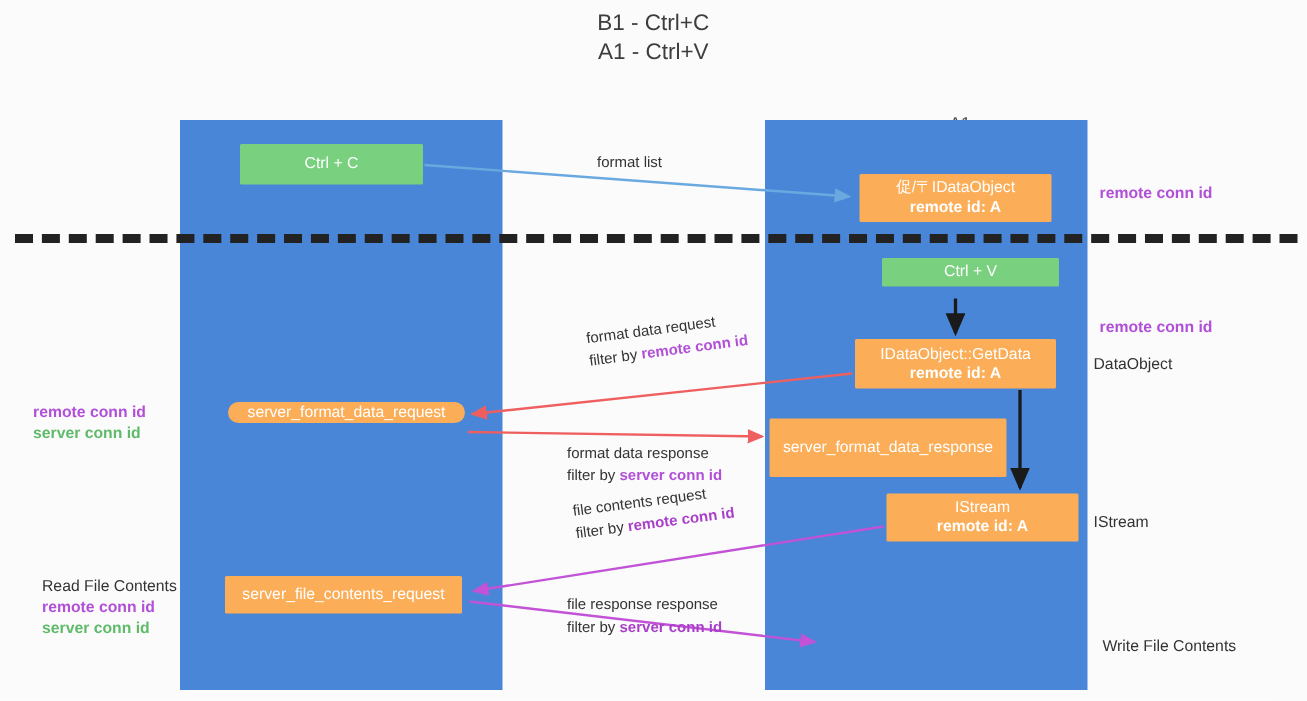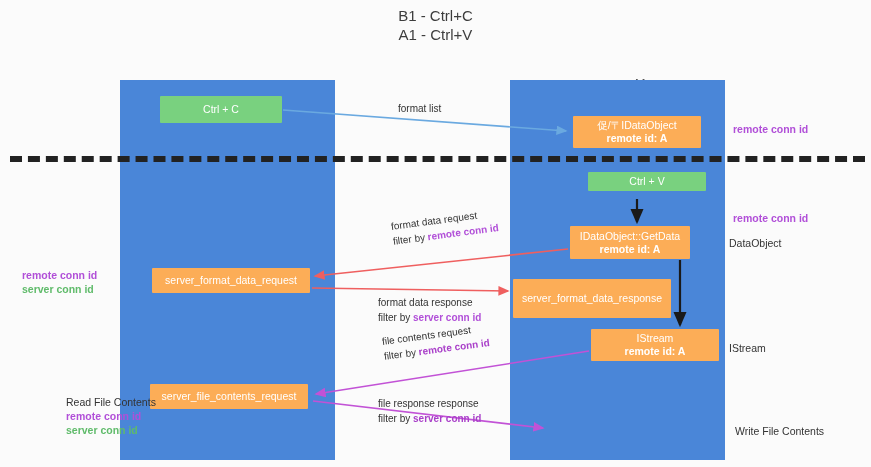--- a/index.html
+++ b/index.html
@@ -66,23 +66,23 @@
     border-radius: 1px;
   }
   .node.green { background: #79d17f; }
   .node.orange { background: #fcad57; }
   .node .l1 { display: block; }
   .node .l2 { display: block; font-weight: bold; }
 
   #n-ctrlc  { left: 160px; top: 96px;  width: 122px; height: 27px; }
   #n-ctrlv  { left: 578px; top: 172px; width: 118px; height: 19px; margin-left: 10px; }
   #n-ido    { left: 573px; top: 116px; width: 128px; height: 32px; }
-  #n-getdata{ left: 570px; top: 226px; width: 120px; height: 33px; }
+  #n-getdata{ left: 570px; top: 226px; width: 134px; height: 33px; }
   #n-istream{ left: 591px; top: 329px; width: 128px; height: 32px; }
-  #n-sfdreq { left: 152px; top: 268px; width: 158px; height: 25px; }
+  #n-sfdreq { left: 152px; top: 268px; width: 158px; height: 14px; border-radius: 12px; }
   #n-sfdres { left: 513px; top: 279px; width: 158px; height: 39px; }
   #n-sfcreq { left: 150px; top: 384px; width: 158px; height: 25px; }
   #n-sfcres { left: 547px; top: 417px; width: 160px; height: 25px; }
 
   
   #arrows {
     left: 0; top: 0; width: 871px; height: 467px;
     pointer-events: none;
   }
 
@@ -112,21 +112,21 @@
   .annot .green  { color: #5fbb6a; font-weight: bold; display: block; }
   .annot .plain  { color: #333333; display: block; }
 
   #an-right-1 { left: 733px; top: 122px; }
   #an-right-2 { left: 733px; top: 211px; }
   #an-right-3 { left: 729px; top: 236px; }
   #an-right-4 { left: 729px; top: 341px; }
   #an-right-5 { left: 735px; top: 424px; text-align: center; }
 
   #an-left-1 { left: 22px; top: 268px; }
-  #an-left-2 { left: 28px; top: 395px; margin-left: 38px; }
+  #an-left-2 { left: 28px; top: 384px; }
 </style>
 </head>
 <body>
 
 <div id="stage">
 
   <div class="abs" id="title">B1 - Ctrl+C
 A1 - Ctrl+V</div>
 
   <div class="abs lane-header" id="hdr-a1">A1

